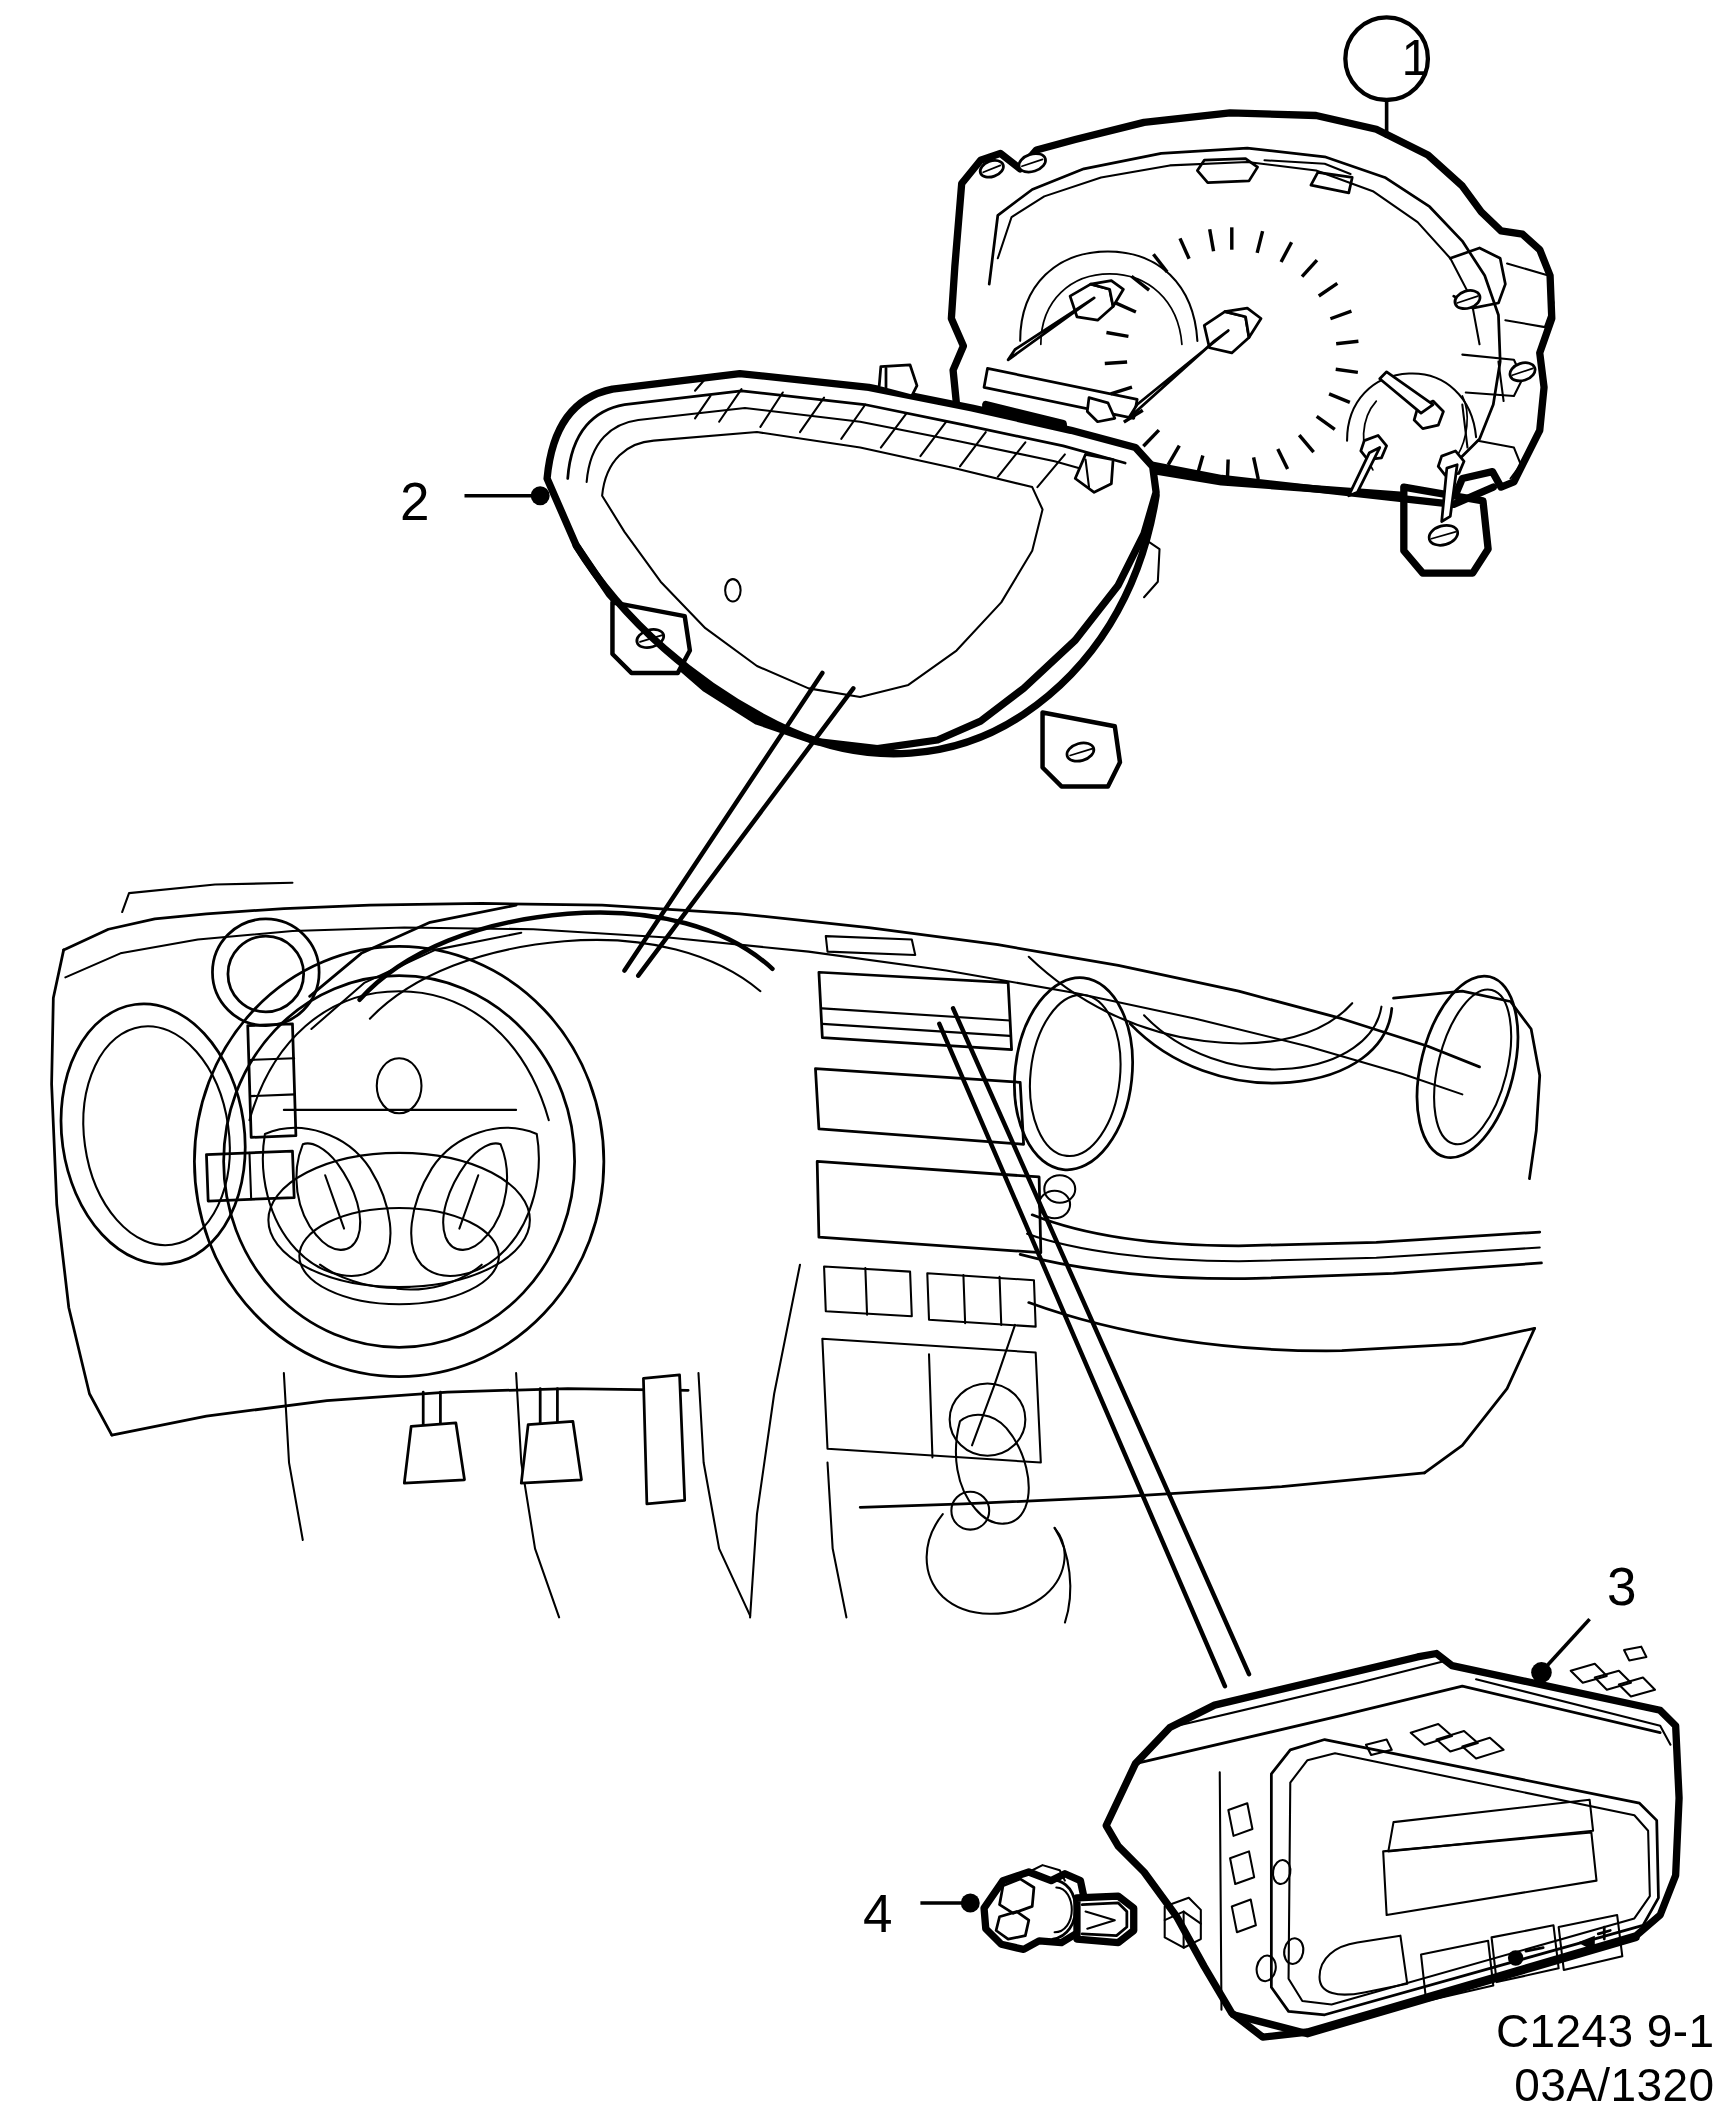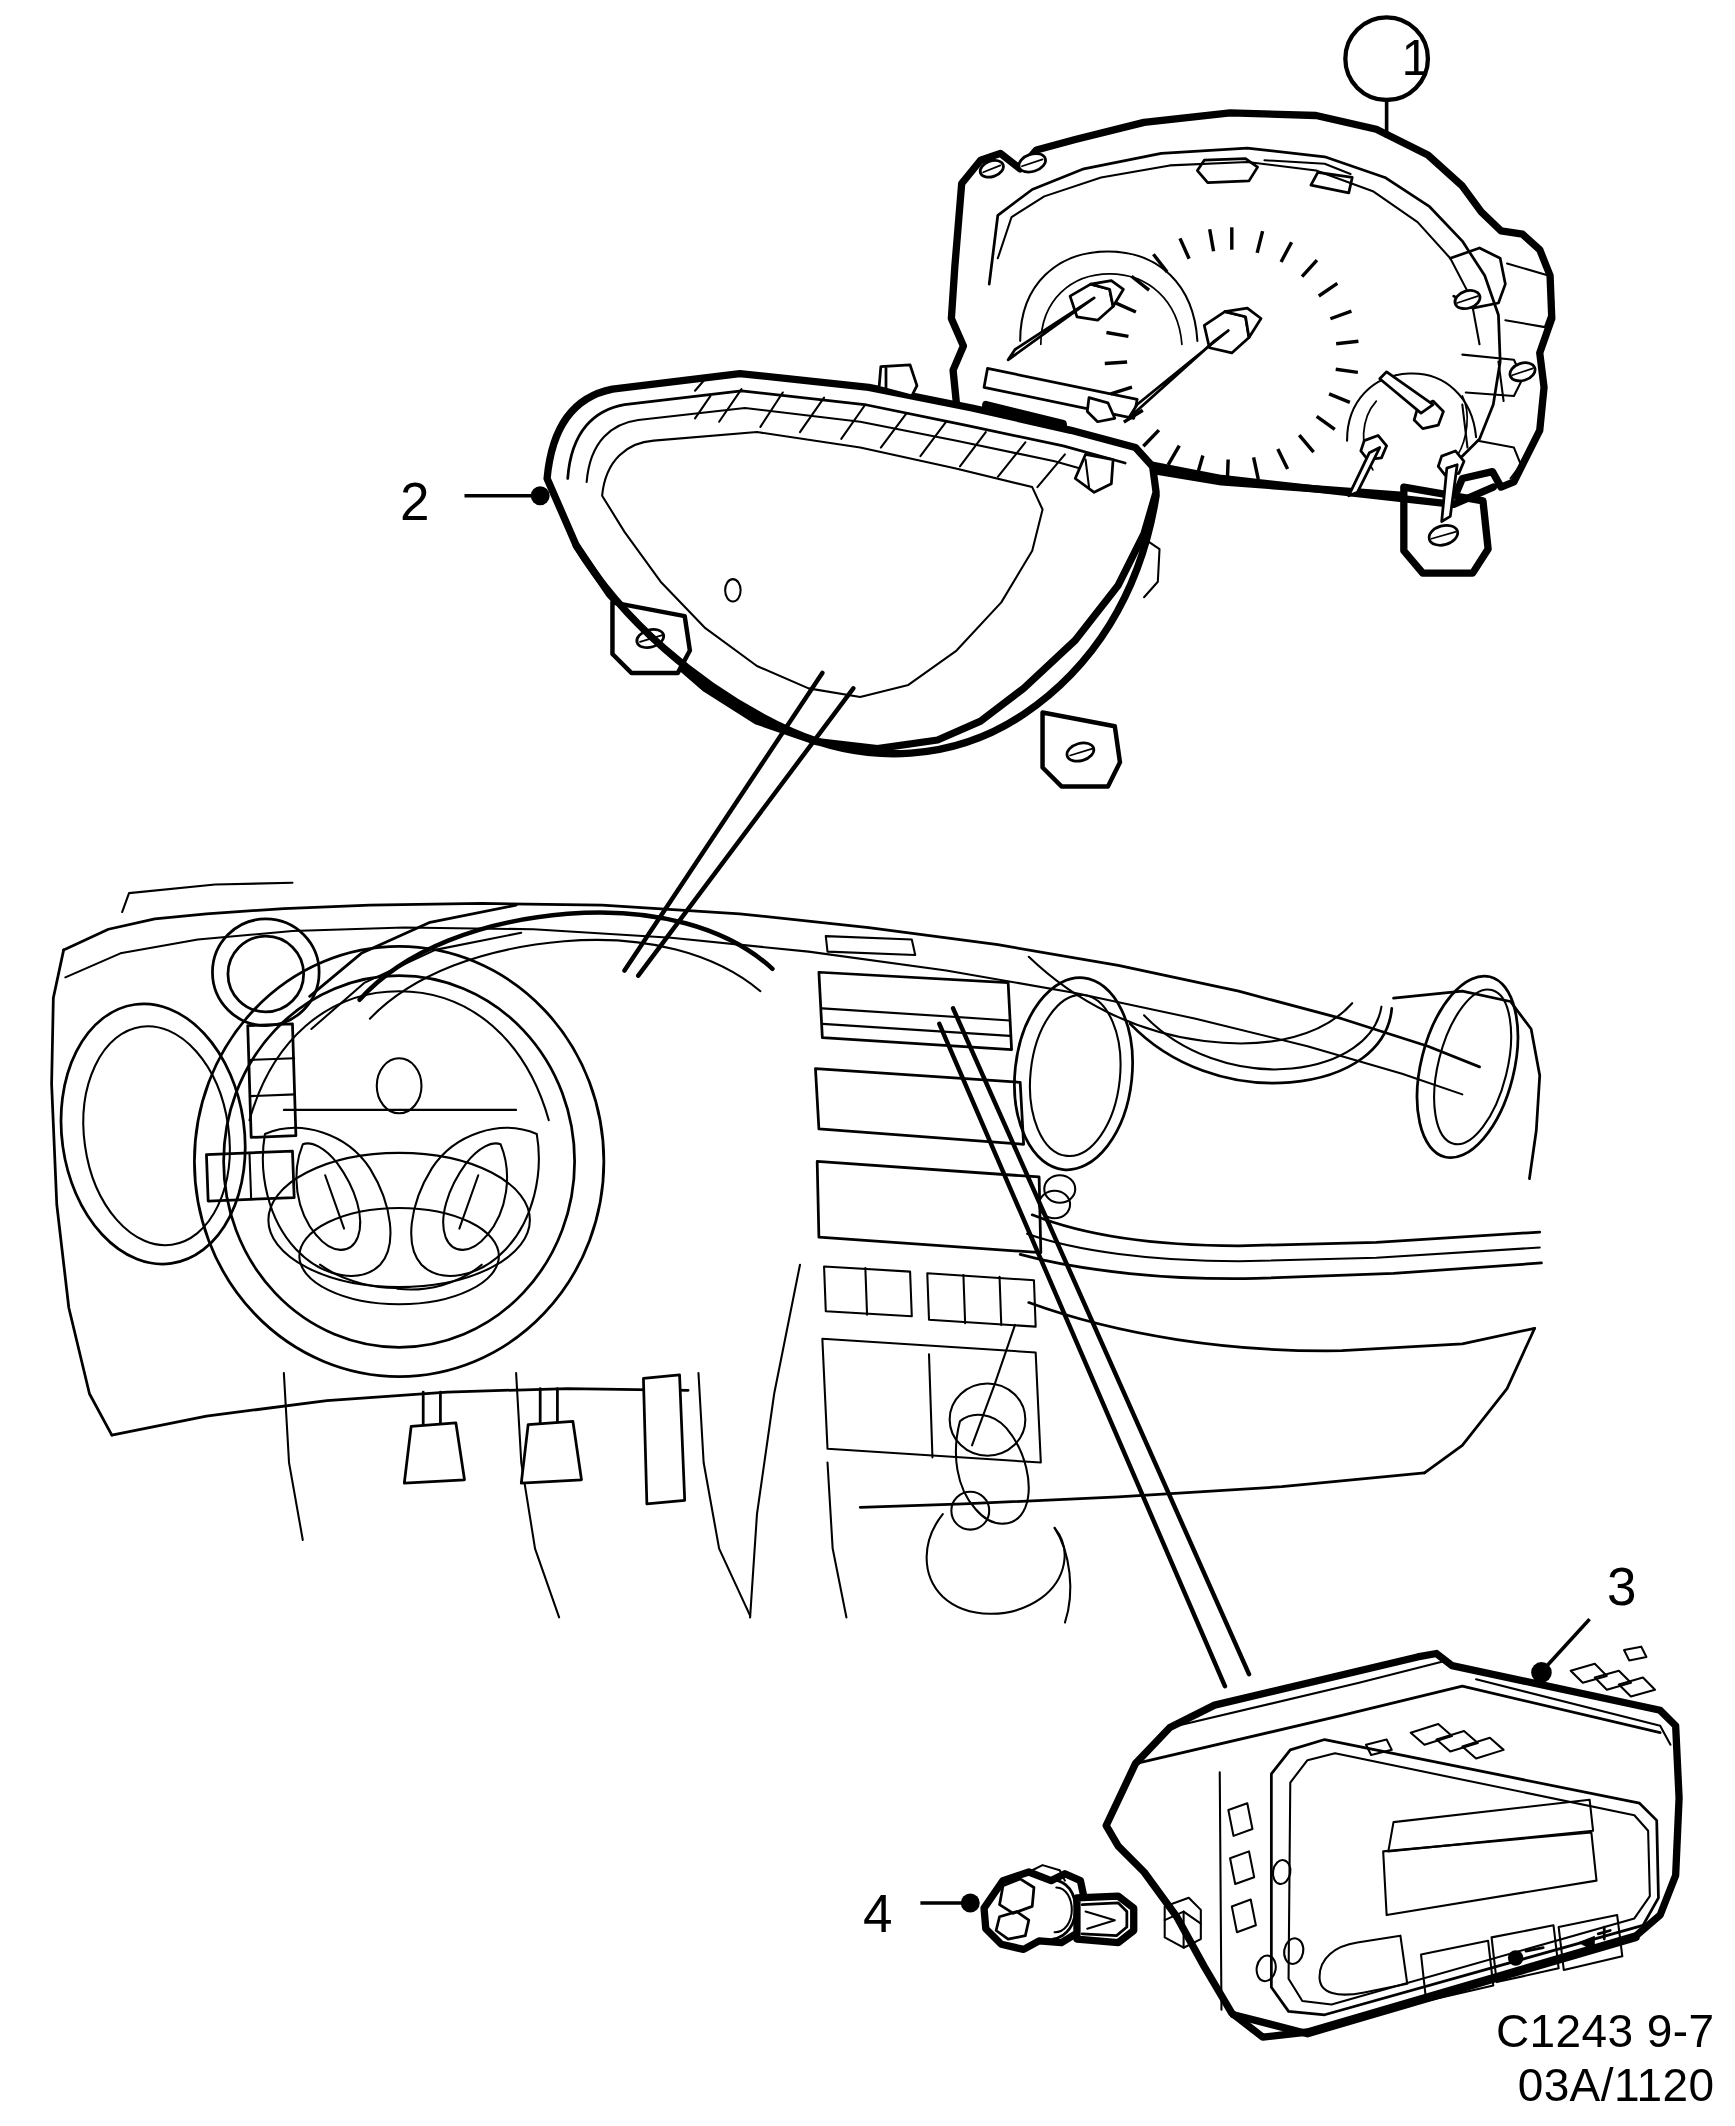--- a/index.html
+++ b/index.html
@@ -493,18 +493,18 @@
 
 <div class="callout-num" id="callout-1-label">1</div>
 
 <div class="callout-num" id="callout-2-label">2</div>
 
 <div class="callout-num" id="callout-3-label">3</div>
 
 <div class="callout-num" id="callout-4-label">4</div>
 
 <div id="figure-code">
-  <div>C1243 9-7</div>
-  <div>03A/1120</div>
+  <div>C1243 9-1</div>
+  <div>03A/1320</div>
 </div>
 
 </div>
 
 
 </body></html>

